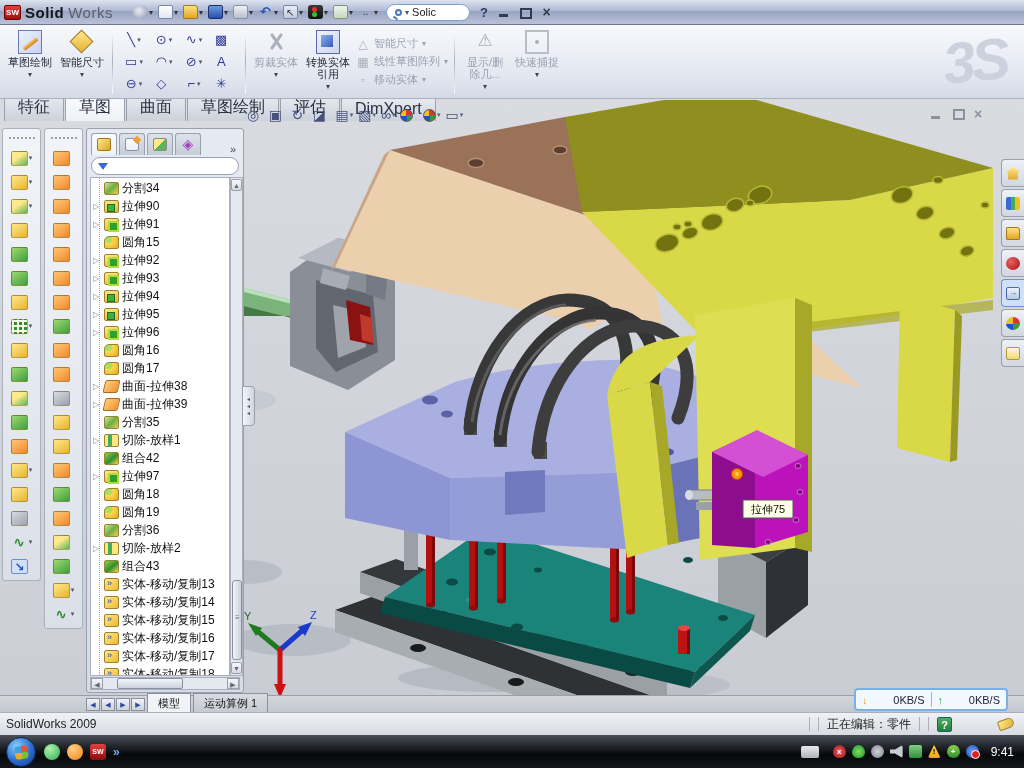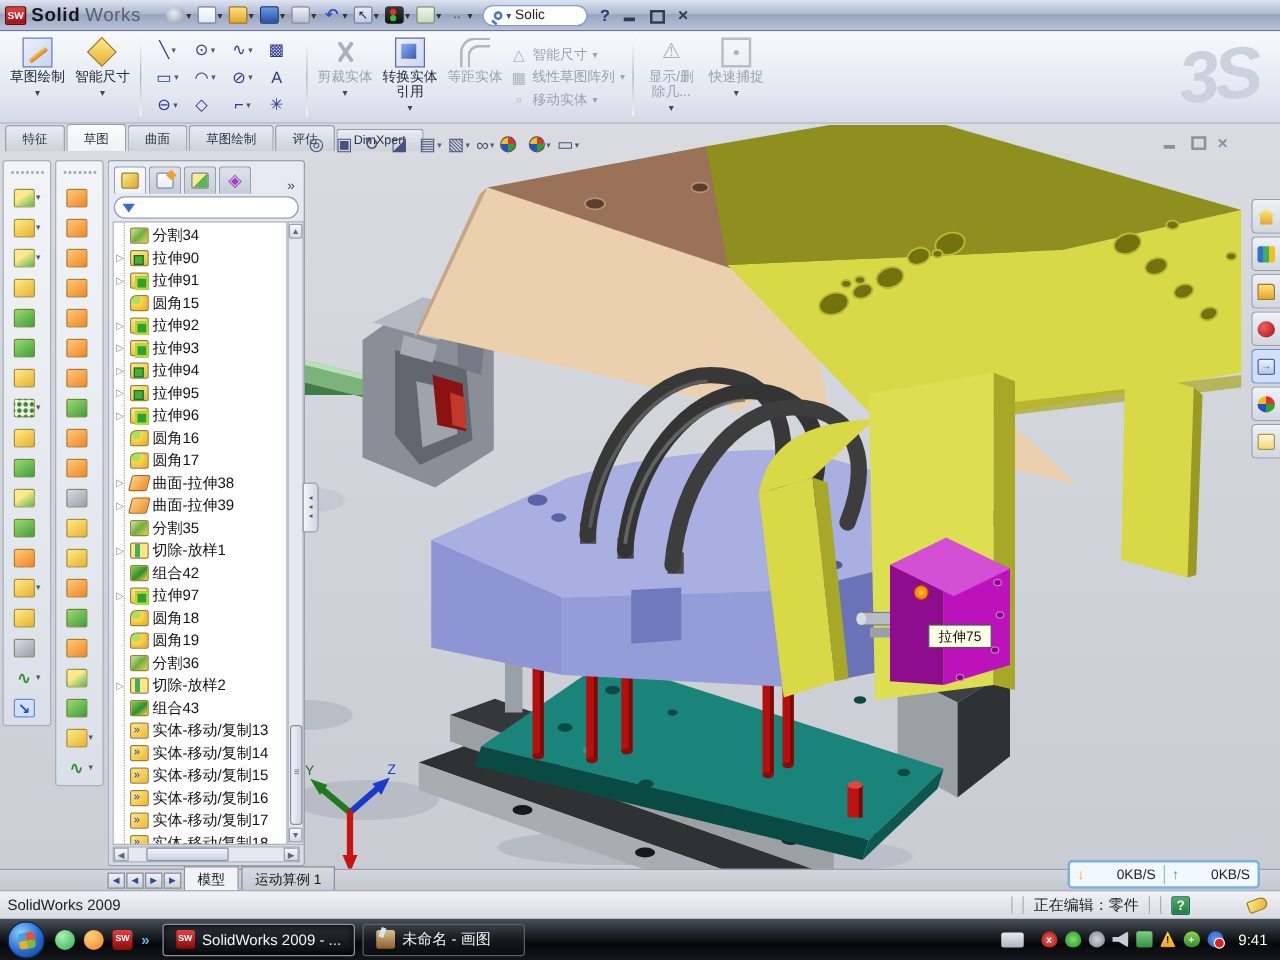--- a/index.html
+++ b/index.html
@@ -76,21 +76,21 @@
   .ent .ecaret{font-size:7px;color:#556;visibility:hidden}
   .ent[data-dd="1"] .ecaret{visibility:visible}
   .stackcol{display:flex;flex-direction:column;justify-content:center;gap:3px;margin:0 2px}
   .stackrow{display:flex;align-items:center;gap:4px;color:#9aa2b0;font-size:11px;white-space:nowrap}
   .stackrow .sic{color:#aab0bc;font-size:12px;width:14px;text-align:center}
   .stackrow .scaret{font-size:8px;color:#9aa2b0}
   .watermark{position:absolute;right:18px;top:2px;font-size:58px;font-style:italic;font-weight:bold;color:#cbd1dd;transform:rotate(-6deg);letter-spacing:-4px}
 
   
   .tabsrow{position:absolute;left:4px;top:0;height:22px;display:flex;align-items:flex-end;z-index:5}
-  .rtab{padding:3px 13px;font-size:10px;color:#2a3142;background:linear-gradient(#e9ecf2,#ccd1da);border:1px solid #9aa0ac;border-bottom:none;border-radius:3px 3px 0 0;margin-right:1px}
+  .rtab{padding:3px 13px;font-size:16px;color:#2a3142;background:linear-gradient(#e9ecf2,#ccd1da);border:1px solid #9aa0ac;border-bottom:none;border-radius:3px 3px 0 0;margin-right:1px}
   .rtab[data-active="1"]{background:linear-gradient(#fbfcfe,#eef1f6);font-weight:normal;padding-top:4px}
 
   
   .workarea{position:absolute;left:0;top:99px;width:1024px;height:596px;background:linear-gradient(#d9dbe1,#cbced5);overflow:hidden}
   #scene{position:absolute;left:238px;top:1px}
 
   
   .hud{position:absolute;left:247px;top:8px;display:flex;align-items:center;gap:5px;z-index:6}
   .hud-it{display:flex;align-items:center;gap:1px;color:#46527e;font-size:14px}
   .hud-it::after{content:"▾";font-size:7px;color:#55607e;visibility:hidden}
@@ -389,24 +389,20 @@
     <div class="bigbtn" data-en="0">
       <span class="bic bic-trim"></span>
       <span class="blabel">剪裁实体</span>
       <span class="bcaret">▾</span>
     </div>
     <div class="bigbtn" data-en="1">
       <span class="bic bic-convert"></span>
       <span class="blabel">转换实体引用</span>
       <span class="bcaret">▾</span>
     </div>
-    <div class="bigbtn" data-en="0">
-      <span class="bic bic-offset"></span>
-      <span class="blabel">等距实体</span>
-    </div>
     <div class="stackcol">
 
         <span class="stackrow">
           <span class="sic">△</span>
           <span>智能尺寸</span>
           <span class="scaret" data-dd="0">▾</span>
         </span>
 
         <span class="stackrow">
           <span class="sic">▦</span>
@@ -1146,32 +1142,20 @@
     <span class="orb"></span>
     <span class="ql">
       <span style="display:flex;gap:7px;align-items:center">
 
       <span class="ql-ic" data-k="ql-green"></span>
           <span class="ql-ic" data-k="ql-orange"></span>
           <span class="ql-ic" data-k="ql-sw">SW</span>
         </span>
       <span class="ql-more">»</span>
     </span>
-    <span style="display:flex">
-
-        <span class="taskbtn" data-active="1">
-          <span class="tb-ic" data-ic="SW">SW</span>
-          <span>SolidWorks 2009 - ...</span>
-        </span>
-
-        <span class="taskbtn" data-active="0">
-          <span class="tb-ic" data-ic="paint"></span>
-          <span>未命名 - 画图</span>
-        </span>
-      </span>
     <span class="tray">
       <span class="kb-ic"></span>
       <span style="display:flex;gap:6px;align-items:center">
 
       <span class="tray-ic" data-k="red">x</span>
           <span class="tray-ic" data-k="green"></span>
           <span class="tray-ic" data-k="gray"></span>
           <span class="tray-ic" data-k="spk"></span>
           <span class="tray-ic" data-k="greenp"></span>
           <span class="tray-ic" data-k="warn">!</span>

